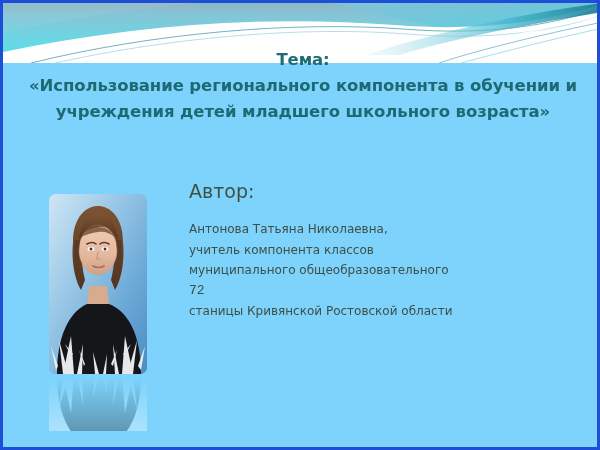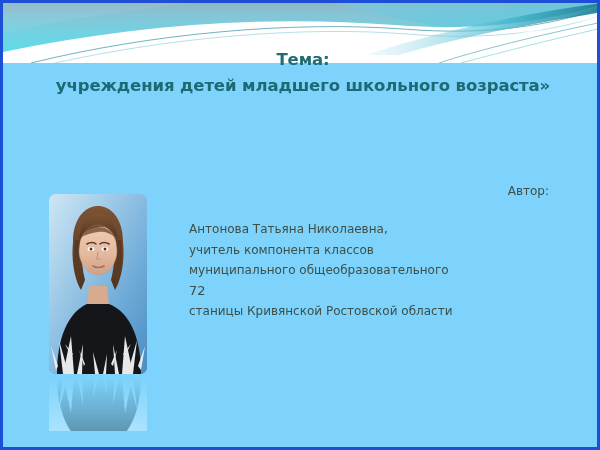--- a/index.html
+++ b/index.html
@@ -94,32 +94,32 @@
 
   
   .author-block {
     position: absolute;
     left: 186px;
     top: 178px;
     width: 360px;
     color: #3f4f46;
   }
   .author-label {
-    font-size: 12px;
+    font-size: 19px;
     line-height: 20px;
     margin-bottom: 18px;
-    text-align: right;
   }
   .author-line {
     font-size: 12px;
     line-height: 20.5px;
     white-space: nowrap;
   }
   .author-line.small {
     font-size: 13px;
+    font-family: Liberation Mono, monospace;
   }
 </style>
 </head>
 <body>
 
 <div class="slide">
 
   <div class="header-band">
     <svg viewBox="0 0 600 60" preserveAspectRatio="none">
       <defs>
@@ -160,20 +160,21 @@
       <path d="M600,25 C545,37 488,52 458,60" fill="none" stroke="#7fd3e2" stroke-width="0.9" opacity="0.8"></path>
 
       <path d="M600,40 C545,46 505,53 470,60 L600,60 Z" fill="#ffffff" opacity="0.85"></path>
 
       <path d="M0,0 L190,0 C120,8 50,18 0,30 Z" fill="#ffffff" opacity="0.06"></path>
     </svg>
   </div>
 
   <div class="title-block">
     <div class="title-line tema">Тема:</div>
+    <div class="title-line">«Использование регионального компонента в обучении и</div>
     <div class="title-line">учреждения детей младшего школьного возраста»</div>
   </div>
 
   <div class="photo-wrap">
     <div class="photo">
       <svg viewBox="0 0 98 180" preserveAspectRatio="none">
         <defs>
           <linearGradient id="bg" x1="0" y1="0" x2="1" y2="1">
             <stop offset="0%" stop-color="#cfe6f5"></stop>
             <stop offset="30%" stop-color="#a3cde9"></stop>

